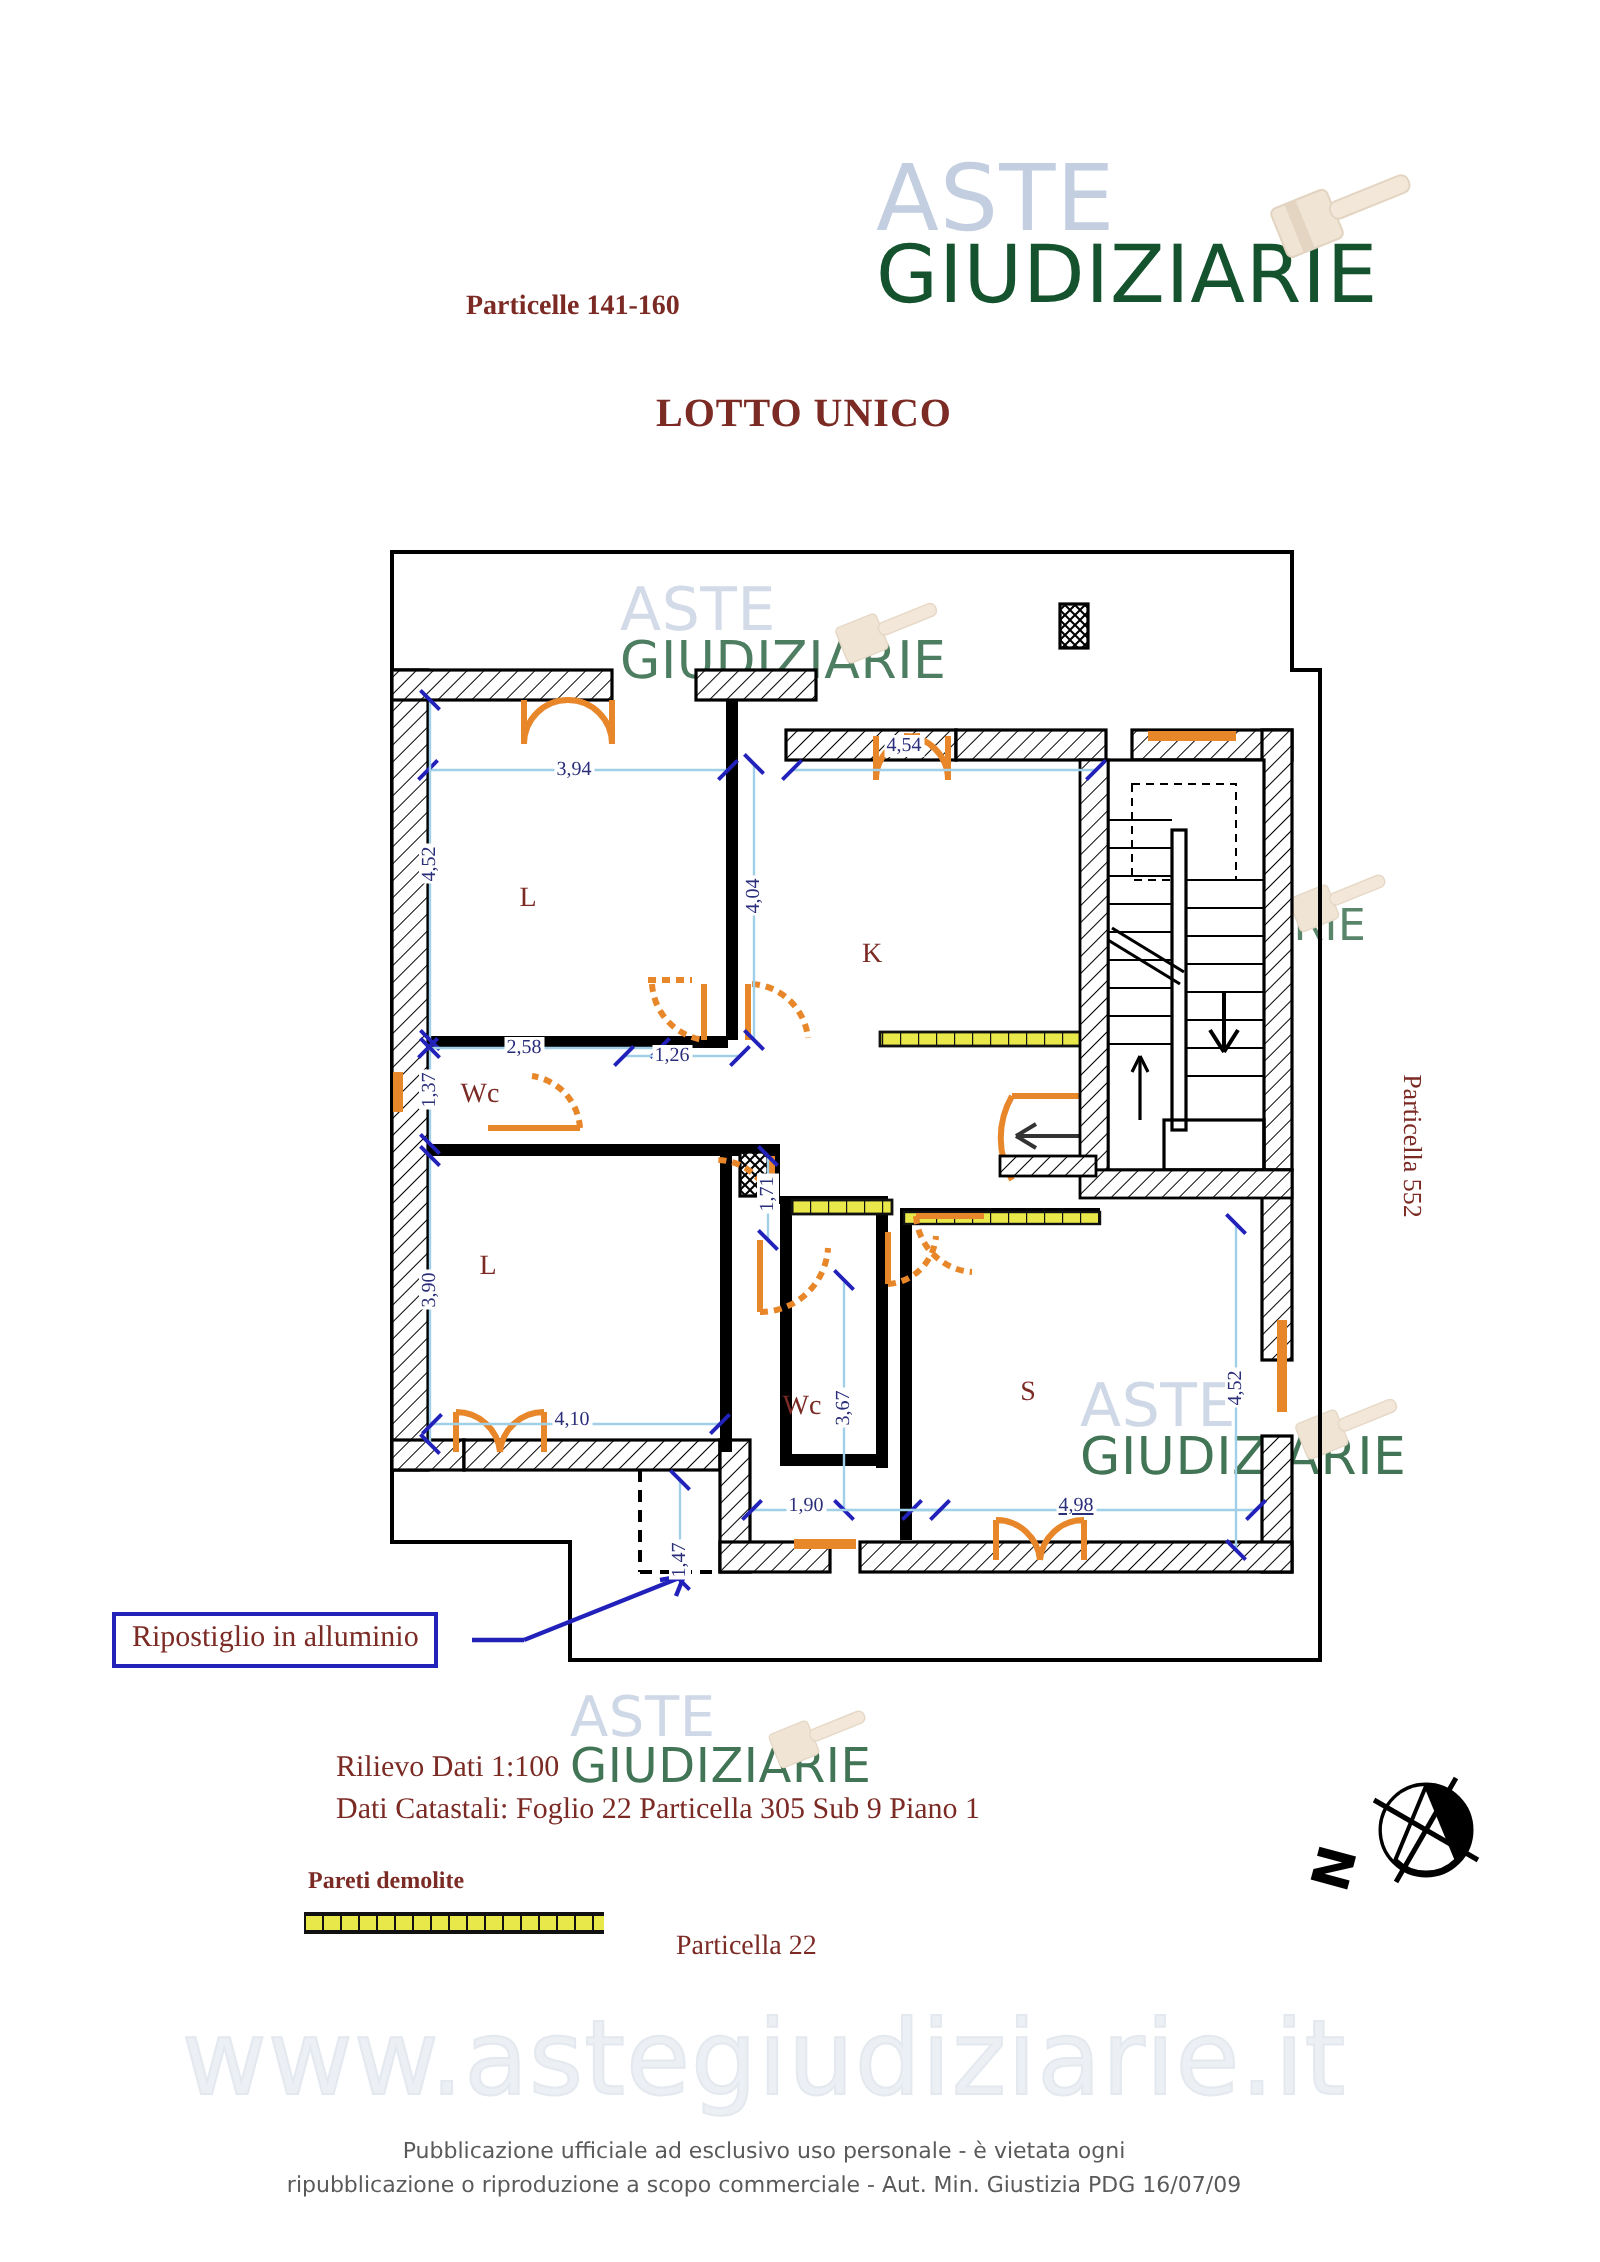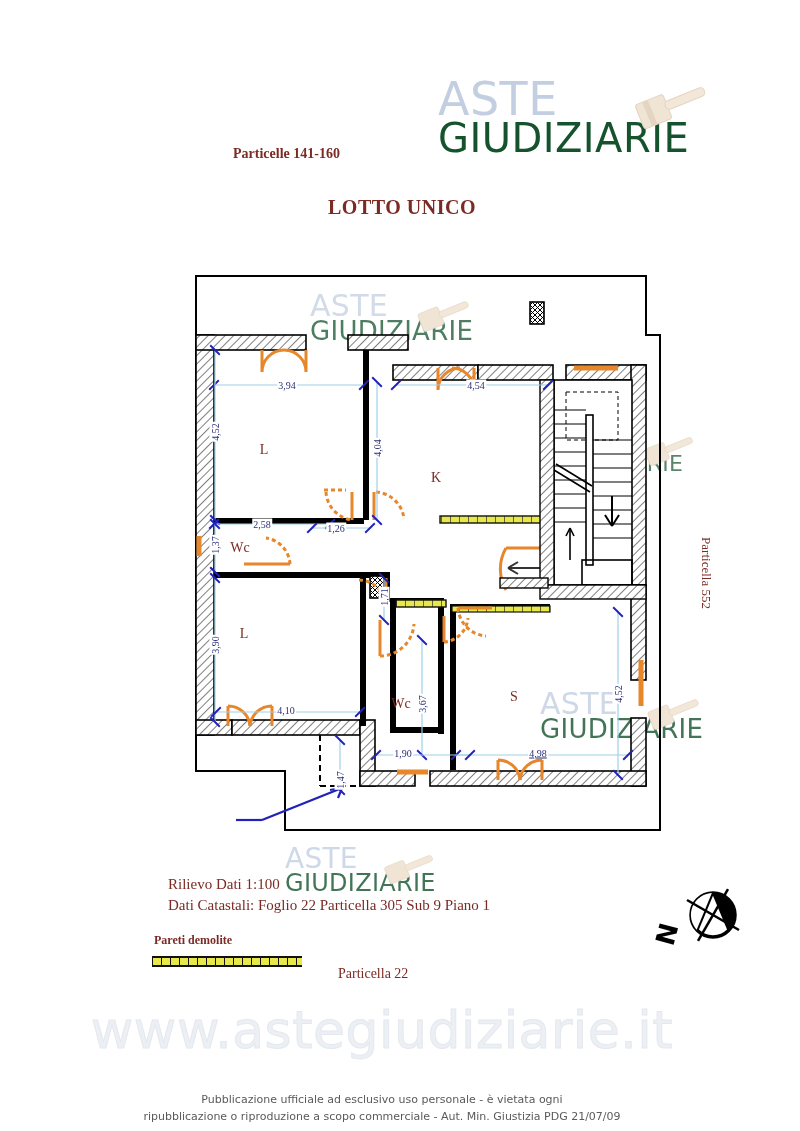--- a/index.html
+++ b/index.html
@@ -161,21 +161,20 @@
 
   
   .footer {
     position: absolute;
     left: 0; right: 0;
     text-align: center;
     font-family: "DejaVu Sans", sans-serif;
     font-size: 11px;
     color: #5a5a5a;
     line-height: 1.5;
-    margin-top: 24px;
   }
 </style>
 </head>
 <body>
 
 <div id="page">
 
   <div class="wm-logo" style="left:438px; top:78px; font-size:46px;">
     <span class="l1">ASTE</span>
     <span class="l2" style="font-size:40px;">GIUDIZIARIE</span>
@@ -458,37 +457,38 @@
   </svg>
 
   <div class="room-label" style="left:264px; top:450px;">L</div>
   <div class="room-label" style="left:436px; top:478px;">K</div>
   <div class="room-label" style="left:240px; top:548px;">Wc</div>
   <div class="room-label" style="left:244px; top:634px;">L</div>
   <div class="room-label" style="left:401px; top:704px;">Wc</div>
   <div class="room-label" style="left:514px; top:697px;">S</div>
 
   <div class="dim" style="left:287px; top:385px;">3,94</div>
-  <div class="dim" style="left:452px; top:385px;margin-left:24px;">4,54</div>
+  <div class="dim" style="left:452px; top:373px;">4,54</div>
   <div class="dim vert" style="left:215px; top:432px;">4,52</div>
   <div class="dim vert" style="left:377px; top:448px;">4,04</div>
   <div class="dim" style="left:262px; top:524px;">2,58</div>
   <div class="dim" style="left:336px; top:528px;">1,26</div>
   <div class="dim vert" style="left:215px; top:545px;">1,37</div>
   <div class="dim vert" style="left:384px; top:597px;">1,71</div>
   <div class="dim vert" style="left:215px; top:645px;">3,90</div>
   <div class="dim vert" style="left:422px; top:704px;">3,67</div>
   <div class="dim vert" style="left:618px; top:694px;">4,52</div>
   <div class="dim" style="left:286px; top:710px;">4,10</div>
   <div class="dim" style="left:538px; top:753px;text-decoration:underline;">4,98</div>
   <div class="dim" style="left:403px; top:753px;">1,90</div>
   <div class="dim vert" style="left:340px; top:780px;">1,47</div>
 
   <div class="side-label" style="left:706px; top:573px;">Particella 552</div>
 
+  <div class="callout-box" style="left:56px; top:806px;">Ripostiglio in alluminio</div>
 
   <div class="data-line" style="left:168px; top:876px;">Rilievo Dati 1:100</div>
   <div class="data-line" style="left:168px; top:897px;">Dati Catastali: Foglio 22 Particella 305 Sub 9 Piano 1</div>
 
   <div class="legend-label" style="left:154px; top:933px;">Pareti demolite</div>
   <div class="legend-swatch" style="left:152px; top:956px;"></div>
 
   <div class="particella-22" style="left:338px; top:966px;">Particella 22</div>
 
   <svg style="position:absolute; left:655px; top:885px;" width="100" height="80" viewBox="0 0 100 80">
@@ -501,16 +501,16 @@
       <line x1="0" y1="-22" x2="15.6" y2="15.6" stroke="#000" stroke-width="2"></line>
       <line x1="0" y1="-22" x2="-15.6" y2="15.6" stroke="#000" stroke-width="2"></line>
     </g>
     <text x="18" y="62" font-family="DejaVu Sans, sans-serif" font-size="26" font-weight="bold" fill="#000000" transform="rotate(-75 18 62)">N</text>
   </svg>
 
   <div class="wm-url" style="top:1000px;">www.astegiudiziarie.it</div>
 
   <div class="footer" style="top:1068px;">
     <div>Pubblicazione ufficiale ad esclusivo uso personale - è vietata ogni</div>
-    <div>ripubblicazione o riproduzione a scopo commerciale - Aut. Min. Giustizia PDG 21/07/09</div>
+    <div>ripubblicazione o riproduzione a scopo commerciale - Aut. Min. Giustizia PDG 16/07/09</div>
   </div>
 
 </div>
 
 </body></html>

